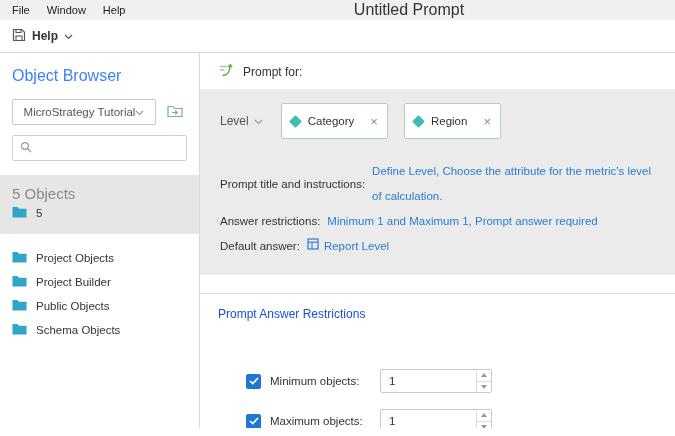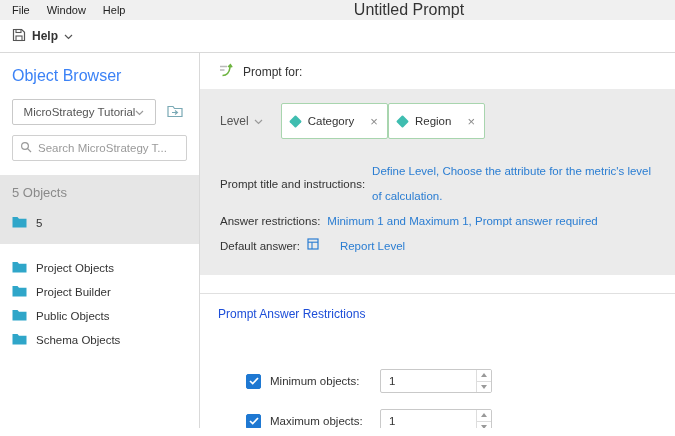--- a/index.html
+++ b/index.html
@@ -22,36 +22,36 @@
   .main { flex:1; background:#fff; overflow:hidden; }
 
   
   .sidebar-title { padding:0 12px; font-size:16px; color:#3b82f6; margin-bottom:14px; }
   .project-row { display:flex; align-items:center; gap:7px; padding:0 12px; margin-bottom:10px; }
   .select { flex:1; height:26px; border:1px solid #c9c9c9; border-radius:2px; display:flex; align-items:center; justify-content:center; padding:0 7px; color:#555; background:#fff; cursor:pointer; }
   .select span { white-space:nowrap; overflow:hidden; text-overflow:ellipsis; }
   .folder-btn { width:24px; height:24px; display:flex; align-items:center; justify-content:center; cursor:pointer; }
   .search { margin:0 12px 14px; height:26px; border:1px solid #d0d0d0; border-radius:2px; display:flex; align-items:center; padding:0 7px; gap:6px; color:#9a9a9a; cursor:text; }
   .sel-panel { background:#e6e6e6; padding:10px 12px 14px; margin-bottom:12px; }
-  .sel-count { font-size:13px; color:#8a8a8a; margin-bottom:16px; }
+  .sel-count { font-size:15px; color:#8a8a8a; margin-bottom:4px; }
   .sel-item { display:flex; align-items:center; gap:9px; color:#333; cursor:pointer; }
   .folder-item { display:flex; align-items:center; gap:9px; padding:5px 12px; color:#333; cursor:pointer; }
 
   
   .prompt-for { display:flex; align-items:center; gap:9px; padding:9px 18px 8px; font-size:12px; color:#333; }
   .summary { background:#ebebeb; padding:14px 20px 16px; }
   .level-row { display:flex; align-items:center; margin-bottom:20px; }
   .level-label { font-size:12px; color:#555; display:flex; align-items:center; gap:5px; margin-right:18px; cursor:pointer; }
-  .chip { display:inline-flex; align-items:center; background:#fff; border:1px solid #a8d5ae; border-radius:2px; height:26px; padding:17px 9px; color:#333; cursor:pointer; }
+  .chip { display:inline-flex; align-items:center; background:#fff; border:1px solid #a8d5ae; border-radius:2px; height:26px; padding:17px 9px; color:#333; margin-right:16px; cursor:pointer; }
   .diamond { width:9px; height:9px; background:#3fbdb0; transform:rotate(45deg); border-radius:1px; margin-right:8px; flex:none; }
   .chip-close { color:#8a8a8a; font-size:13px; margin-left:16px; cursor:pointer; line-height:1; }
   .info-row { display:flex; align-items:center; line-height:25px; }
   .info-label { color:#333; margin-right:7px; white-space:nowrap; }
   .link { color:#2a7dd2; text-decoration:none; cursor:pointer; }
-  .link-with-icon { display:inline-flex; gap:21px; }
+  .link-with-icon { display:inline-flex; gap:5px; }
 
   .restrict-section { border-top:1px solid #e0e0e0; margin-top:18px; padding:13px 18px 0; }
   .section-title { font-size:12px; color:#1d4ed8; margin-bottom:48px; }
   .form-row { display:flex; align-items:center; margin:0 0 16px 28px; height:24px; }
   .checkbox { width:15px; height:15px; border:1px solid #bbb; border-radius:2px; background:#fff; flex:none; display:flex; align-items:center; justify-content:center; cursor:pointer; margin-right:9px; }
   .checkbox.checked { background:#1e78d2; border-color:#1e78d2; }
   .cb-label { color:#333; }
   .cb-label.w { min-width:96px; }
   .num-input { width:112px; height:24px; border:1px solid #c9c9c9; border-radius:2px; background:#fff; display:flex; margin-left:14px; overflow:hidden; }
   .num-value { flex:1; padding:0 8px; display:flex; align-items:center; color:#333; }
@@ -115,21 +115,20 @@
         </div>
       </div>
 
       <div class="search">
         <span>
           <svg width="12" height="12" viewBox="0 0 12 12">
               <circle cx="5" cy="5" r="3.4" fill="none" stroke="#9a9a9a" stroke-width="1.2"></circle>
               <line x1="7.6" y1="7.6" x2="11" y2="11" stroke="#9a9a9a" stroke-width="1.2"></line>
             </svg>
         </span>
-        <span>Search MicroStrategy T...</span>
       </div>
 
       <div class="sel-panel">
         <div class="sel-count">5 Objects</div>
         <div class="sel-item">
           <span>
             <svg width="15" height="12" viewBox="0 0 15 12">
                 <path d="M0.5 1h5l1.5 1.8h7.5v8.7H0.5z" fill="#2fa6c9"></path>
               </svg>
           </span>

